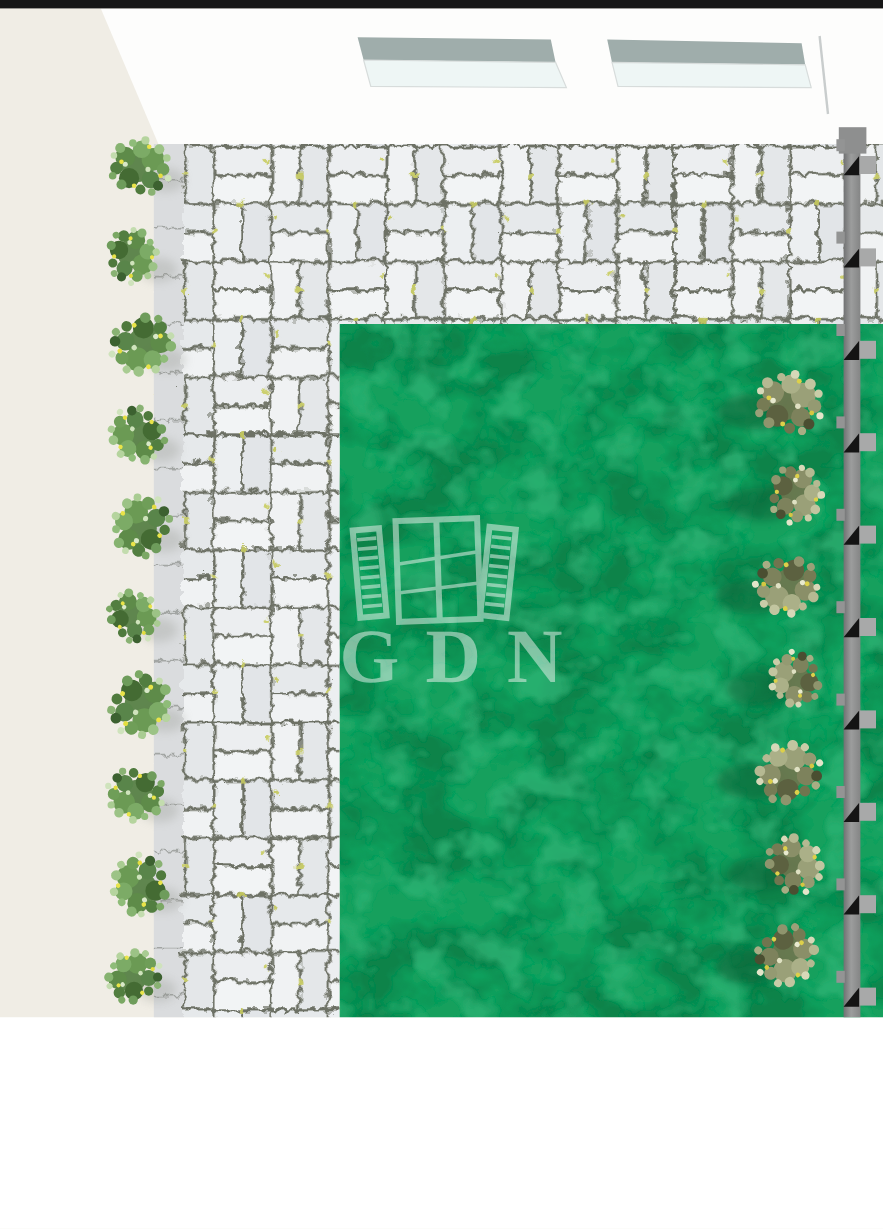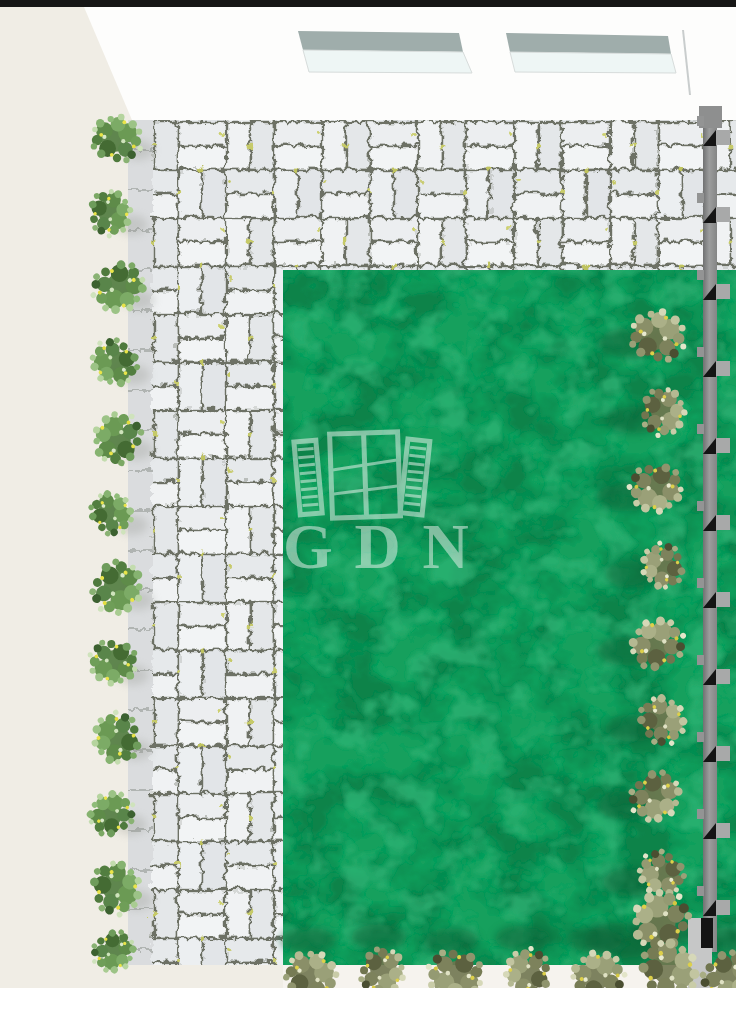--- a/index.html
+++ b/index.html
@@ -1,16 +1,16 @@
 <!DOCTYPE html>
 <html><head>
 <meta charset="utf-8">
 <style>
   html,body{margin:0;padding:0;background:#ffffff;font-family:"DejaVu Sans",sans-serif;}
-  .canvas{position:relative;width:736px;height:988px;overflow:hidden;background:#fff;}
+  .canvas{position:relative;width:736px;height:848px;overflow:hidden;background:#fff;}
   svg{display:block;}
   .joint{stroke:#6d7165;stroke-width:2.4;}
   .wm{opacity:.52;}
   .wm-stroke{fill:none;stroke:#edf3ee;stroke-width:5;}
   .wm-thin{fill:none;stroke:#edf3ee;stroke-width:3;}
   .wm-text{font-family:"Liberation Serif",serif;font-size:64px;font-weight:600;letter-spacing:.34em;}
   .stub{fill:#a8a9a9;}
   .nub{fill:#939494;}
   .stubsh{fill:#141414;}
   .shadow-lawn{fill:#085f36;opacity:.55;}

